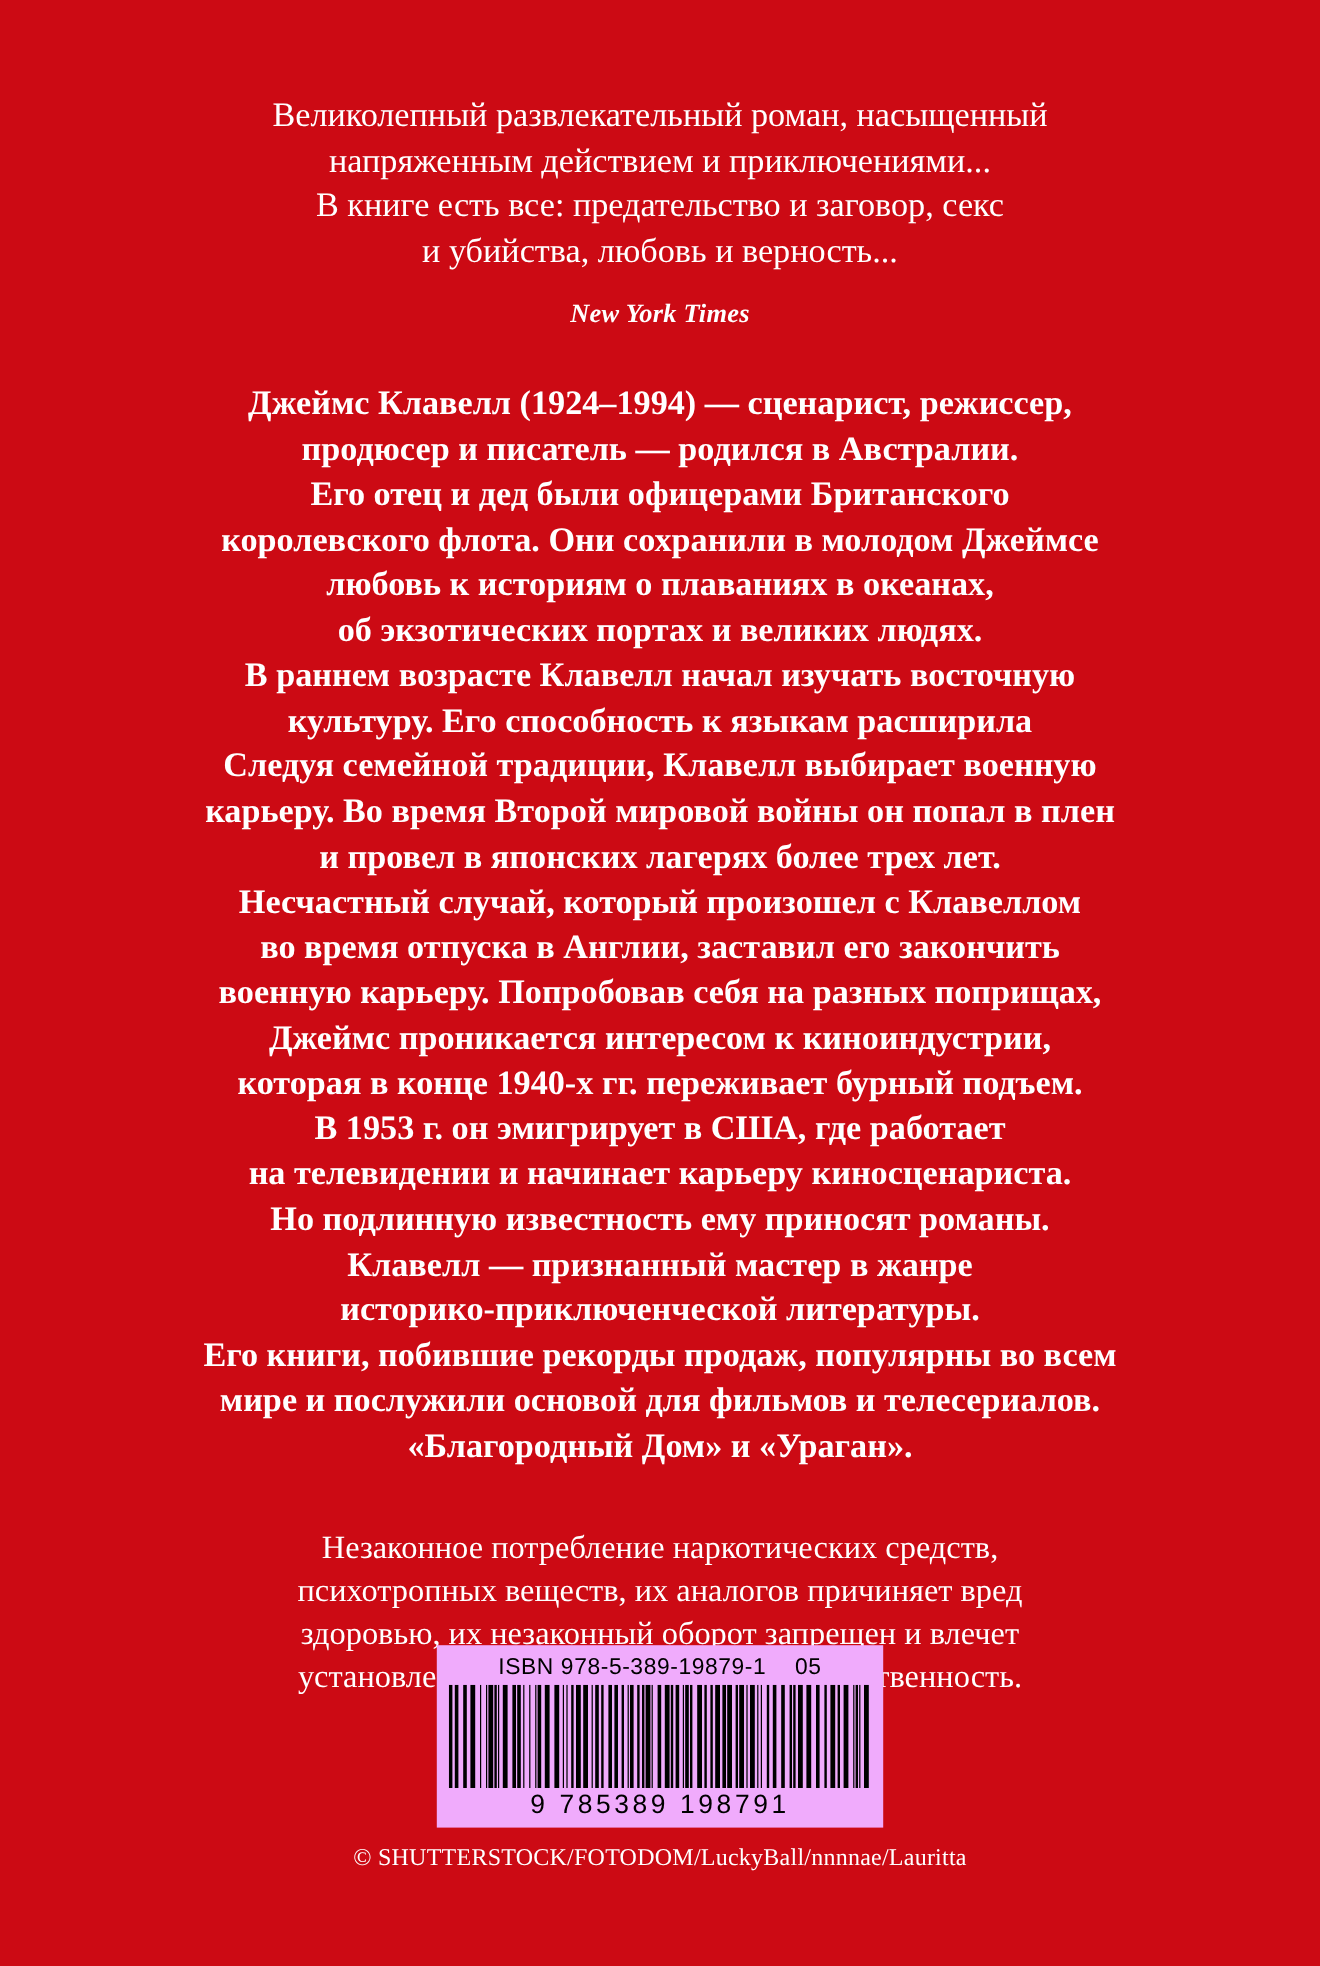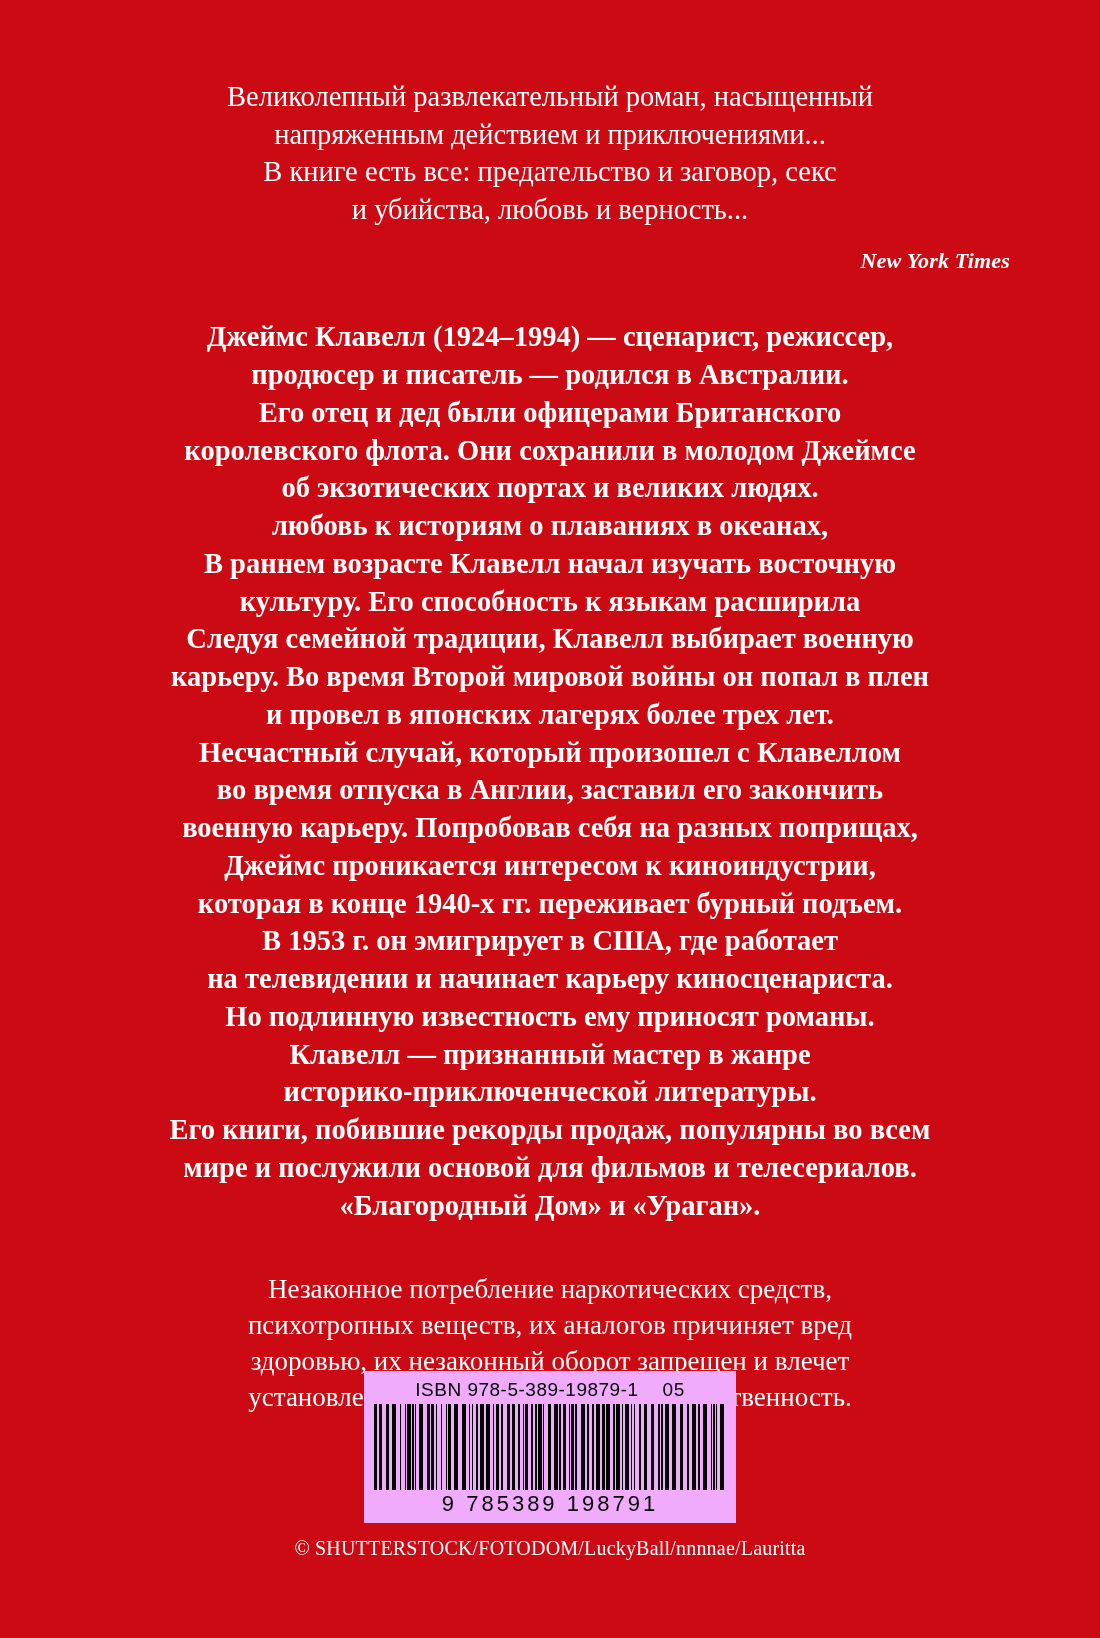--- a/index.html
+++ b/index.html
@@ -15,21 +15,21 @@
     overflow: hidden;
   }
   .page {
     position: relative;
     width: 1100px;
     height: 1638px;
     box-sizing: border-box;
     padding: 70px 90px 0 90px;
     display: flex;
     flex-direction: column;
-    align-items: flex-end;
+    align-items: center;
   }
 
   .quote {
     text-align: center;
     font-size: 28.5px;
     line-height: 1.32;
     margin-top: 8px;
     width: 100%;
   }
   .quote p {
@@ -141,22 +141,22 @@
     <p>и убийства, любовь и верность...</p>
   </div>
 
   <div class="quote-source">New York Times</div>
 
   <div class="bio">
     <p>Джеймс Клавелл (1924–1994) — сценарист, режиссер,</p>
     <p>продюсер и писатель — родился в Австралии.</p>
     <p>Его отец и дед были офицерами Британского</p>
     <p>королевского флота. Они сохранили в молодом Джеймсе</p>
+    <p>любовь к историям о плаваниях в океанах,</p>
     <p>об экзотических портах и великих людях.</p>
-    <p>любовь к историям о плаваниях в океанах,</p>
     <p>В раннем возрасте Клавелл начал изучать восточную</p>
     <p>культуру. Его способность к языкам расширила</p>
     <p>Следуя семейной традиции, Клавелл выбирает военную</p>
     <p>карьеру. Во время Второй мировой войны он попал в плен</p>
     <p>и провел в японских лагерях более трех лет.</p>
     <p>Несчастный случай, который произошел с Клавеллом</p>
     <p>во время отпуска в Англии, заставил его закончить</p>
     <p>военную карьеру. Попробовав себя на разных поприщах,</p>
     <p>Джеймс проникается интересом к киноиндустрии,</p>
     <p>которая в конце 1940-х гг. переживает бурный подъем.</p>

